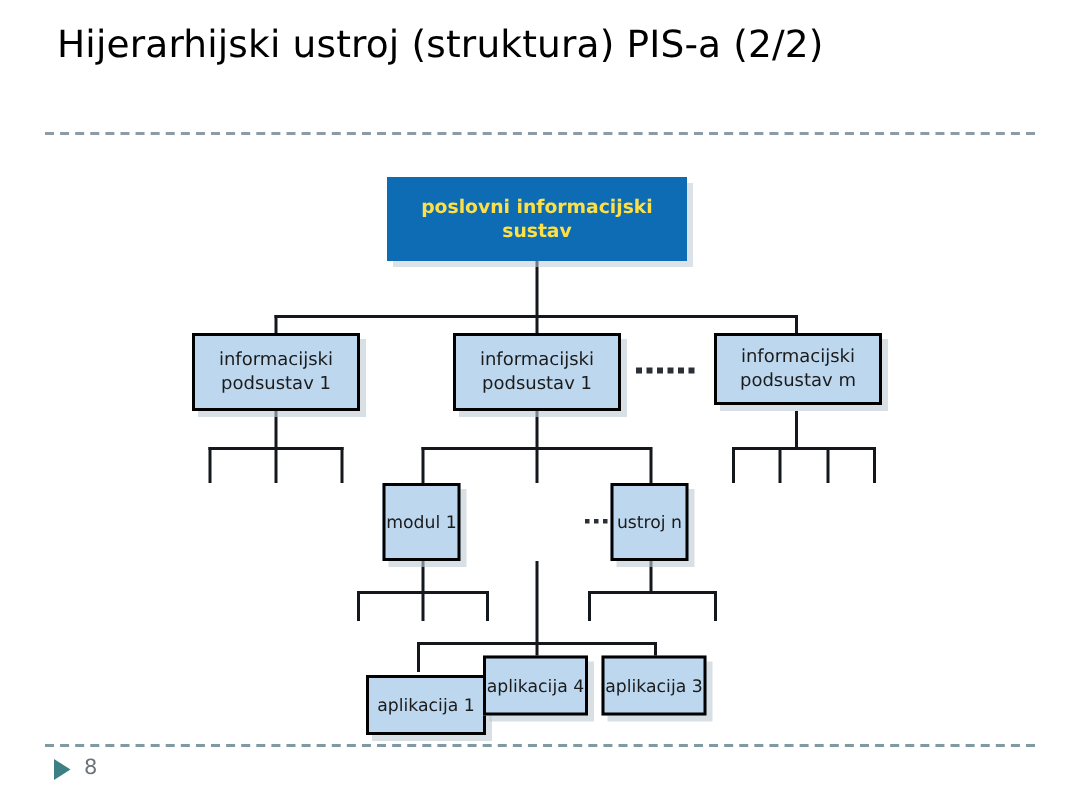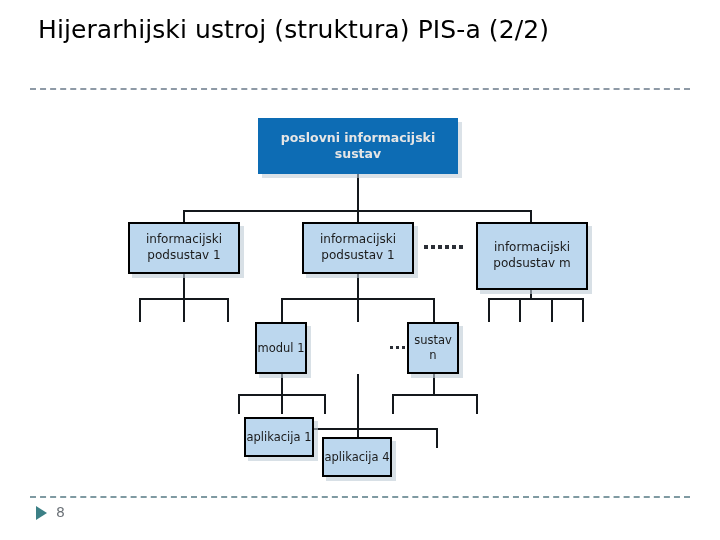--- a/index.html
+++ b/index.html
@@ -80,21 +80,21 @@
     justify-content: center;
     text-align: center;
     z-index: 3;
   }
   .node .lbl { display: block; }
 
   
   .node.root {
     background: #0d6cb4;
     border: none;
-    color: #e5e5e5;
+    color: #fde047;
     font-weight: bold;
     font-size: 12.5px;
     line-height: 1.28;
     box-shadow: 4px 4px 0 0 rgba(190,203,214,0.55);
   }
   
   .node.light {
     background: #bcd7ee;
     border: 2px solid #000000;
     color: #1b1b1b;
@@ -161,21 +161,21 @@
 
   <div class="dots big" style="left:424px; top:145px;">
     <i></i>
       <i></i>
       <i></i>
       <i></i>
       <i></i>
       <i></i>
   </div>
 
-  <div class="node light" style="left:476px; top:122px; width:112px; height:68px;">
+  <div class="node light" style="left:476px; top:122px; width:112px; height:48px;">
     <span class="lbl">informacijski podsustav m</span>
   </div>
 
   <div class="vline" style="left:183px; top:174px; height:24px;"></div>
   <div class="hline" style="left:139px; top:198px; width:90px;"></div>
   <div class="vline" style="left:139px; top:198px; height:24px;"></div>
   <div class="vline" style="left:183px; top:198px; height:24px;"></div>
   <div class="vline" style="left:227px; top:198px; height:24px;"></div>
 
   <div class="vline" style="left:530px; top:174px; height:24px;"></div>
@@ -196,46 +196,49 @@
   </div>
 
 
   <div class="dots" style="left:390px; top:246px;">
     <i></i>
       <i></i>
       <i></i>
   </div>
 
   <div class="node light small" style="left:407px; top:222px; width:52px; height:52px;">
-    <span class="lbl">sustav n</span>
+    <span class="lbl">ustroj n</span>
   </div>
 
   <div class="vline" style="left:281px; top:274px; height:20px;"></div>
   <div class="hline" style="left:238px; top:294px; width:88px;"></div>
   <div class="vline" style="left:238px; top:294px; height:20px;"></div>
   <div class="vline" style="left:281px; top:294px; height:20px;"></div>
   <div class="vline" style="left:324px; top:294px; height:20px;"></div>
 
   <div class="vline" style="left:433px; top:274px; height:20px;"></div>
   <div class="hline" style="left:392px; top:294px; width:86px;"></div>
   <div class="vline" style="left:392px; top:294px; height:20px;"></div>
   <div class="vline" style="left:476px; top:294px; height:20px;"></div>
 
   <div class="vline" style="left:357px; top:274px; height:54px;"></div>
   <div class="hline" style="left:278px; top:328px; width:158px;"></div>
   <div class="vline" style="left:278px; top:328px; height:20px;"></div>
   <div class="vline" style="left:357px; top:328px; height:20px;"></div>
   <div class="vline" style="left:436px; top:328px; height:20px;"></div>
 
-  <div class="node light small" style="left:244px; top:317px; width:70px; height:40px;">
+  <div class="node light small" style="left:244px; top:350px; width:80px; height:40px;">
     <span class="lbl">aplikacija 1</span>
   </div>
 
   <div class="node light small" style="left:322px; top:337px; width:70px; height:40px;">
     <span class="lbl">aplikacija 4</span>
   </div>
 
+  <div class="node light small" style="left:401px; top:337px; width:70px; height:40px;">
+    <span class="lbl">aplikacija 3</span>
+  </div>
 
 </div>
 
 <div id="footer-rule"></div>
 <div id="footer-bullet"></div>
 <div id="page-number">8</div>
 
 </body></html>

